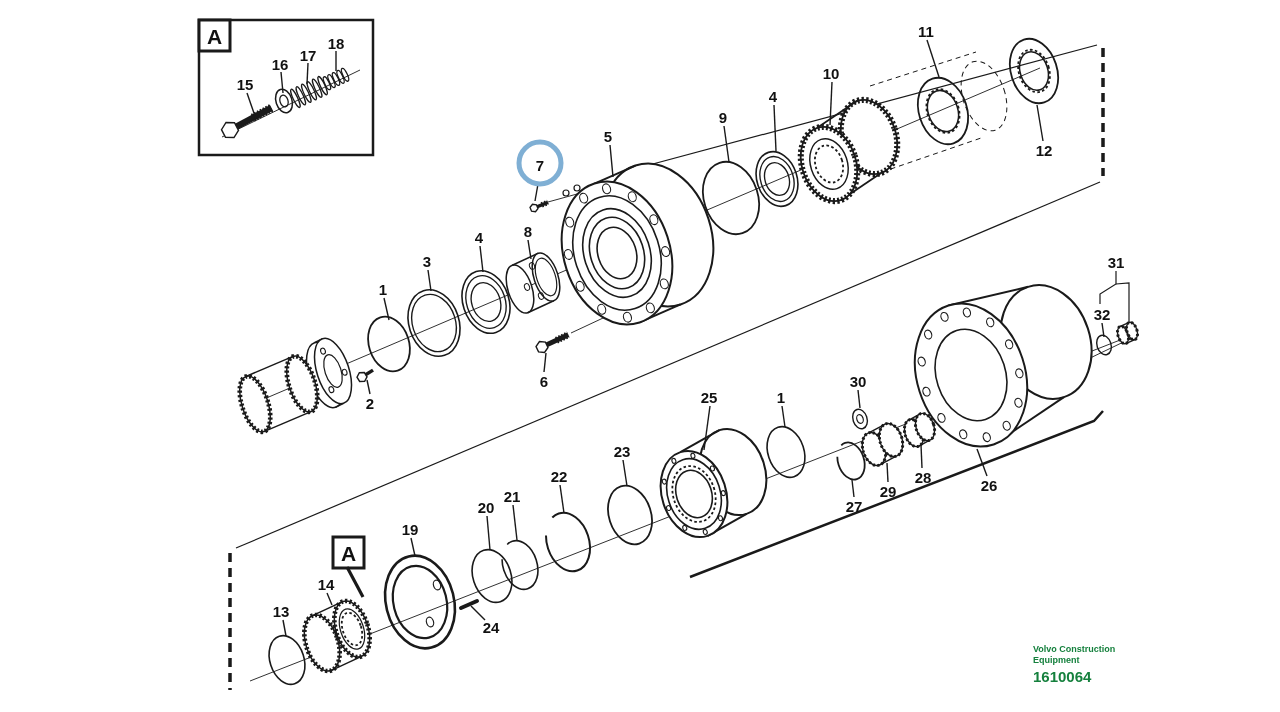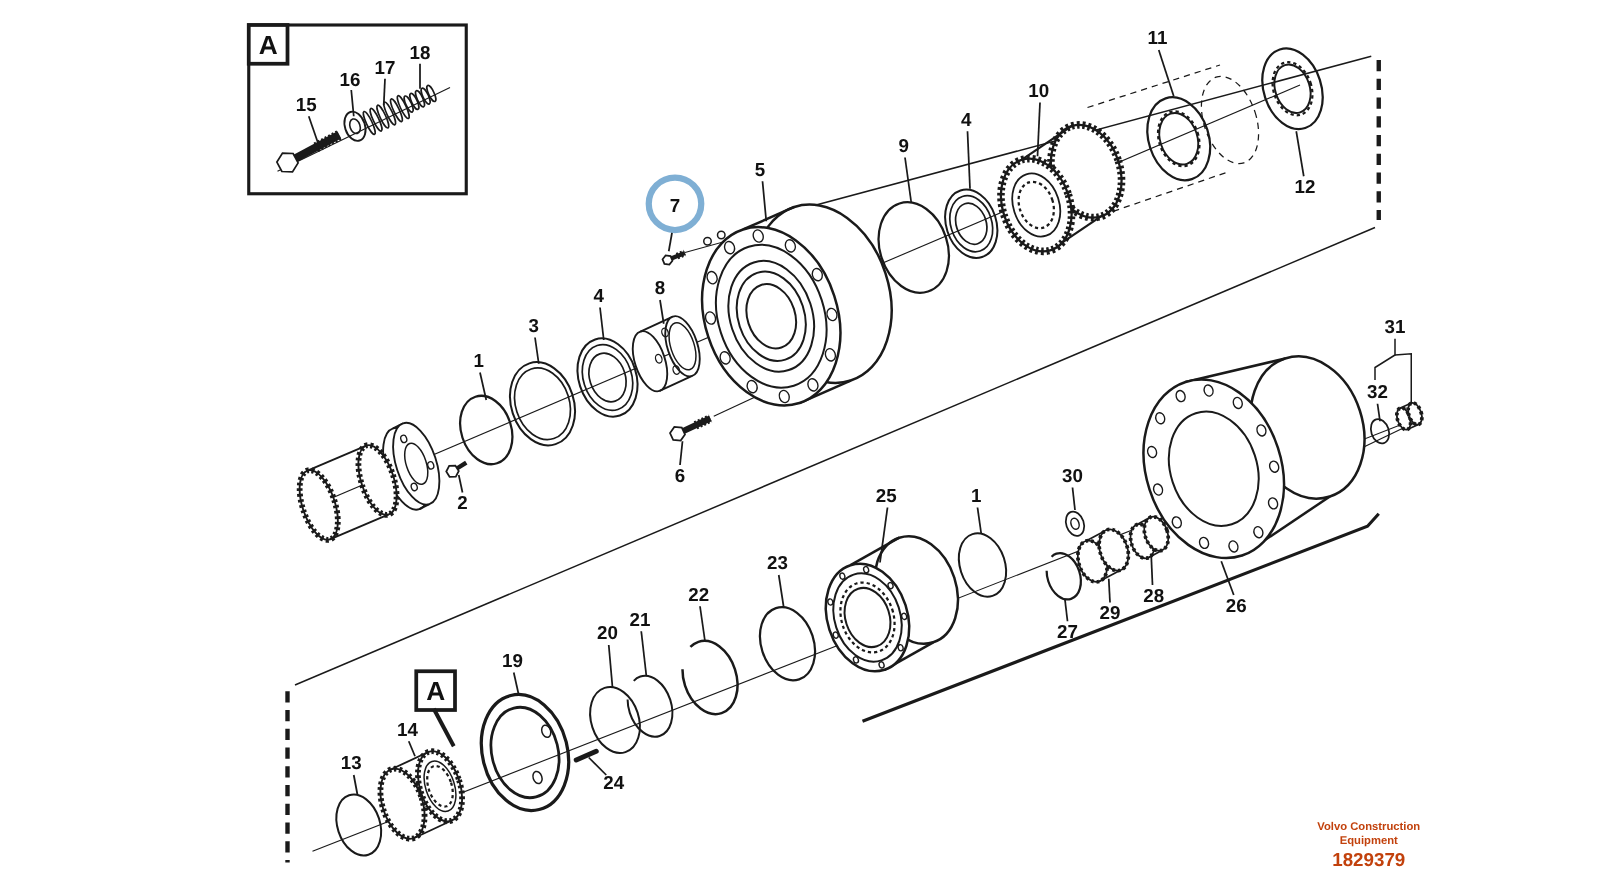--- a/index.html
+++ b/index.html
@@ -1,21 +1,21 @@
 <!DOCTYPE html>
 <html><head>
 <meta charset="utf-8">
 <style>
   html,body{margin:0;padding:0;background:#ffffff;}
   .stage{position:relative;width:1280px;height:712px;background:#ffffff;overflow:hidden;
          font-family:"Liberation Sans",sans-serif;}
   svg{position:absolute;left:0;top:0;}
   .plabel{font:700 15px "Liberation Sans",sans-serif;fill:#111;}
   .alabel{font:700 21px "Liberation Sans",sans-serif;fill:#111;}
-  .footer{position:absolute;left:1033px;top:644px;width:124px;text-align:center;color:#c2410c;margin-top:12px;}
+  .footer{position:absolute;left:1033px;top:644px;width:124px;text-align:left;color:#15803d;}
   .footer .brand{font:700 9px "Liberation Sans",sans-serif;line-height:11px;}
   .footer .fig-num{font:700 15px "Liberation Sans",sans-serif;margin-top:2px;}
 </style>
 </head>
 <body>
 
 <div class="stage">
   <svg id="diagram" width="1280" height="712" viewBox="0 0 1280 712">
       <g>
         <polyline points="222,137 360,70" fill="none" stroke="#1a1a1a" stroke-width="0.9"></polyline>
@@ -461,15 +461,15 @@
         <text x="1116" y="262" text-anchor="middle" dominant-baseline="central" class="plabel">31</text>
       </g>
       <g>
         <line x1="1102" y1="323" x2="1104" y2="337" stroke="#1a1a1a" stroke-width="1.4"></line>
         <text x="1102" y="314" text-anchor="middle" dominant-baseline="central" class="plabel">32</text>
       </g>
     </svg>
   <div class="footer">
     <div class="brand">Volvo Construction</div>
     <div class="brand">Equipment</div>
-    <div class="fig-num">1829379</div>
+    <div class="fig-num">1610064</div>
   </div>
 </div>
 
 </body></html>

